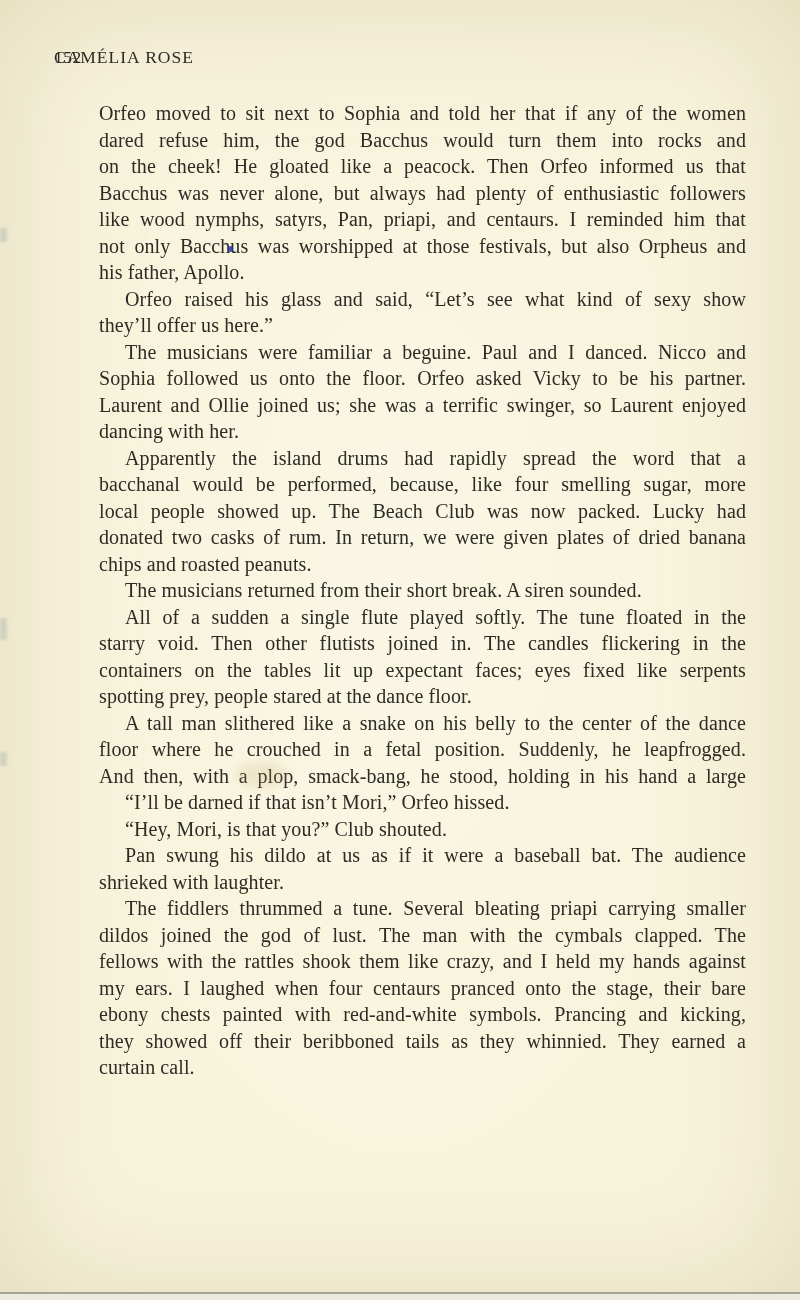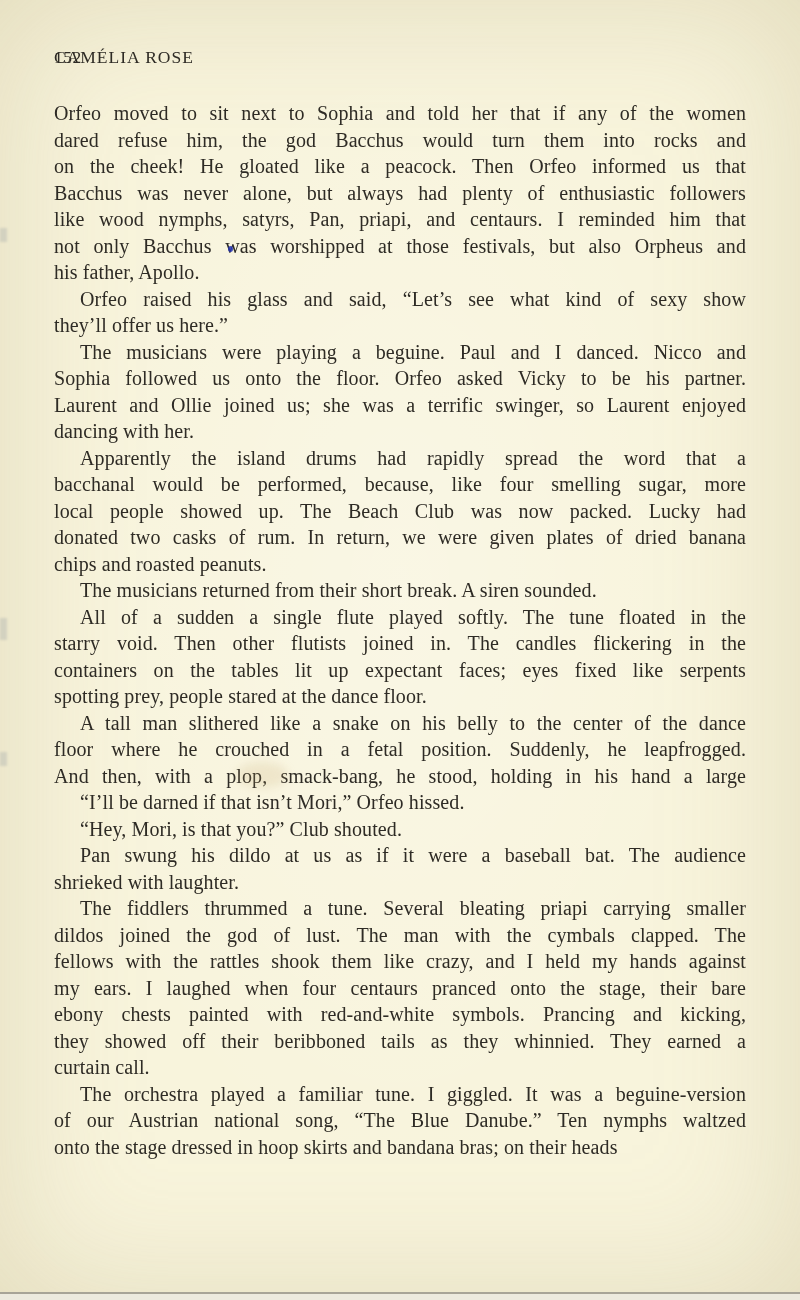--- a/index.html
+++ b/index.html
@@ -49,20 +49,21 @@
   }
   .paragraph { margin: 0; }
   .line {
     font-size: 20px;
     line-height: 26.5px;
     height: 26.5px;
     white-space: normal;
     text-align: justify;
     text-align-last: justify;
     letter-spacing: 0.1px;
+    margin-left: 45px;
   }
   .line.last { text-align-last: left; }
   .line.indent { text-indent: 26px; font-family: Liberation Serif, serif; }
   .ink-speck {
     position: absolute;
     left: 228px;
     top: 246px;
     width: 5px;
     height: 6px;
     border-radius: 50% 50% 50% 40%;
@@ -118,21 +119,21 @@
         <div class="line">Bacchus was never alone, but always had plenty of enthusiastic followers</div>
         <div class="line">like wood nymphs, satyrs, Pan, priapi, and centaurs. I reminded him that</div>
         <div class="line">not only Bacchus was worshipped at those festivals, but also Orpheus and</div>
         <div class="line last">his father, Apollo.</div>
       </div>
       <div class="paragraph">
         <div class="line indent">Orfeo raised his glass and said, “Let’s see what kind of sexy show</div>
         <div class="line last">they’ll offer us here.”</div>
       </div>
       <div class="paragraph">
-        <div class="line indent">The musicians were playing a beguine. Paul and I danced. Nicco and</div>
+        <div class="line indent">The musicians were familiar a beguine. Paul and I danced. Nicco and</div>
         <div class="line">Sophia followed us onto the floor. Orfeo asked Vicky to be his partner.</div>
         <div class="line">Laurent and Ollie joined us; she was a terrific swinger, so Laurent enjoyed</div>
         <div class="line last">dancing with her.</div>
       </div>
       <div class="paragraph">
         <div class="line indent">Apparently the island drums had rapidly spread the word that a</div>
         <div class="line">bacchanal would be performed, because, like four smelling sugar, more</div>
         <div class="line">local people showed up. The Beach Club was now packed. Lucky had</div>
         <div class="line">donated two casks of rum. In return, we were given plates of dried banana</div>
         <div class="line last">chips and roasted peanuts.</div>
@@ -163,25 +164,20 @@
       </div>
       <div class="paragraph">
         <div class="line indent">The fiddlers thrummed a tune. Several bleating priapi carrying smaller</div>
         <div class="line">dildos joined the god of lust. The man with the cymbals clapped. The</div>
         <div class="line">fellows with the rattles shook them like crazy, and I held my hands against</div>
         <div class="line">my ears. I laughed when four centaurs pranced onto the stage, their bare</div>
         <div class="line">ebony chests painted with red-and-white symbols. Prancing and kicking,</div>
         <div class="line">they showed off their beribboned tails as they whinnied. They earned a</div>
         <div class="line last">curtain call.</div>
       </div>
-      <div class="paragraph">
-        <div class="line indent">The orchestra played a familiar tune. I giggled. It was a beguine-version</div>
-        <div class="line">of our Austrian national song, “The Blue Danube.” Ten nymphs waltzed</div>
-        <div class="line last">onto the stage dressed in hoop skirts and bandana bras; on their heads</div>
-      </div>
     </div>
 
   <div class="ink-speck"></div>
   <div class="smudge"></div>
   <div class="edge-mark m1"></div>
   <div class="edge-mark m2"></div>
   <div class="edge-mark m3"></div>
   <div class="page-bottom-edge"></div>
 
 </div>

